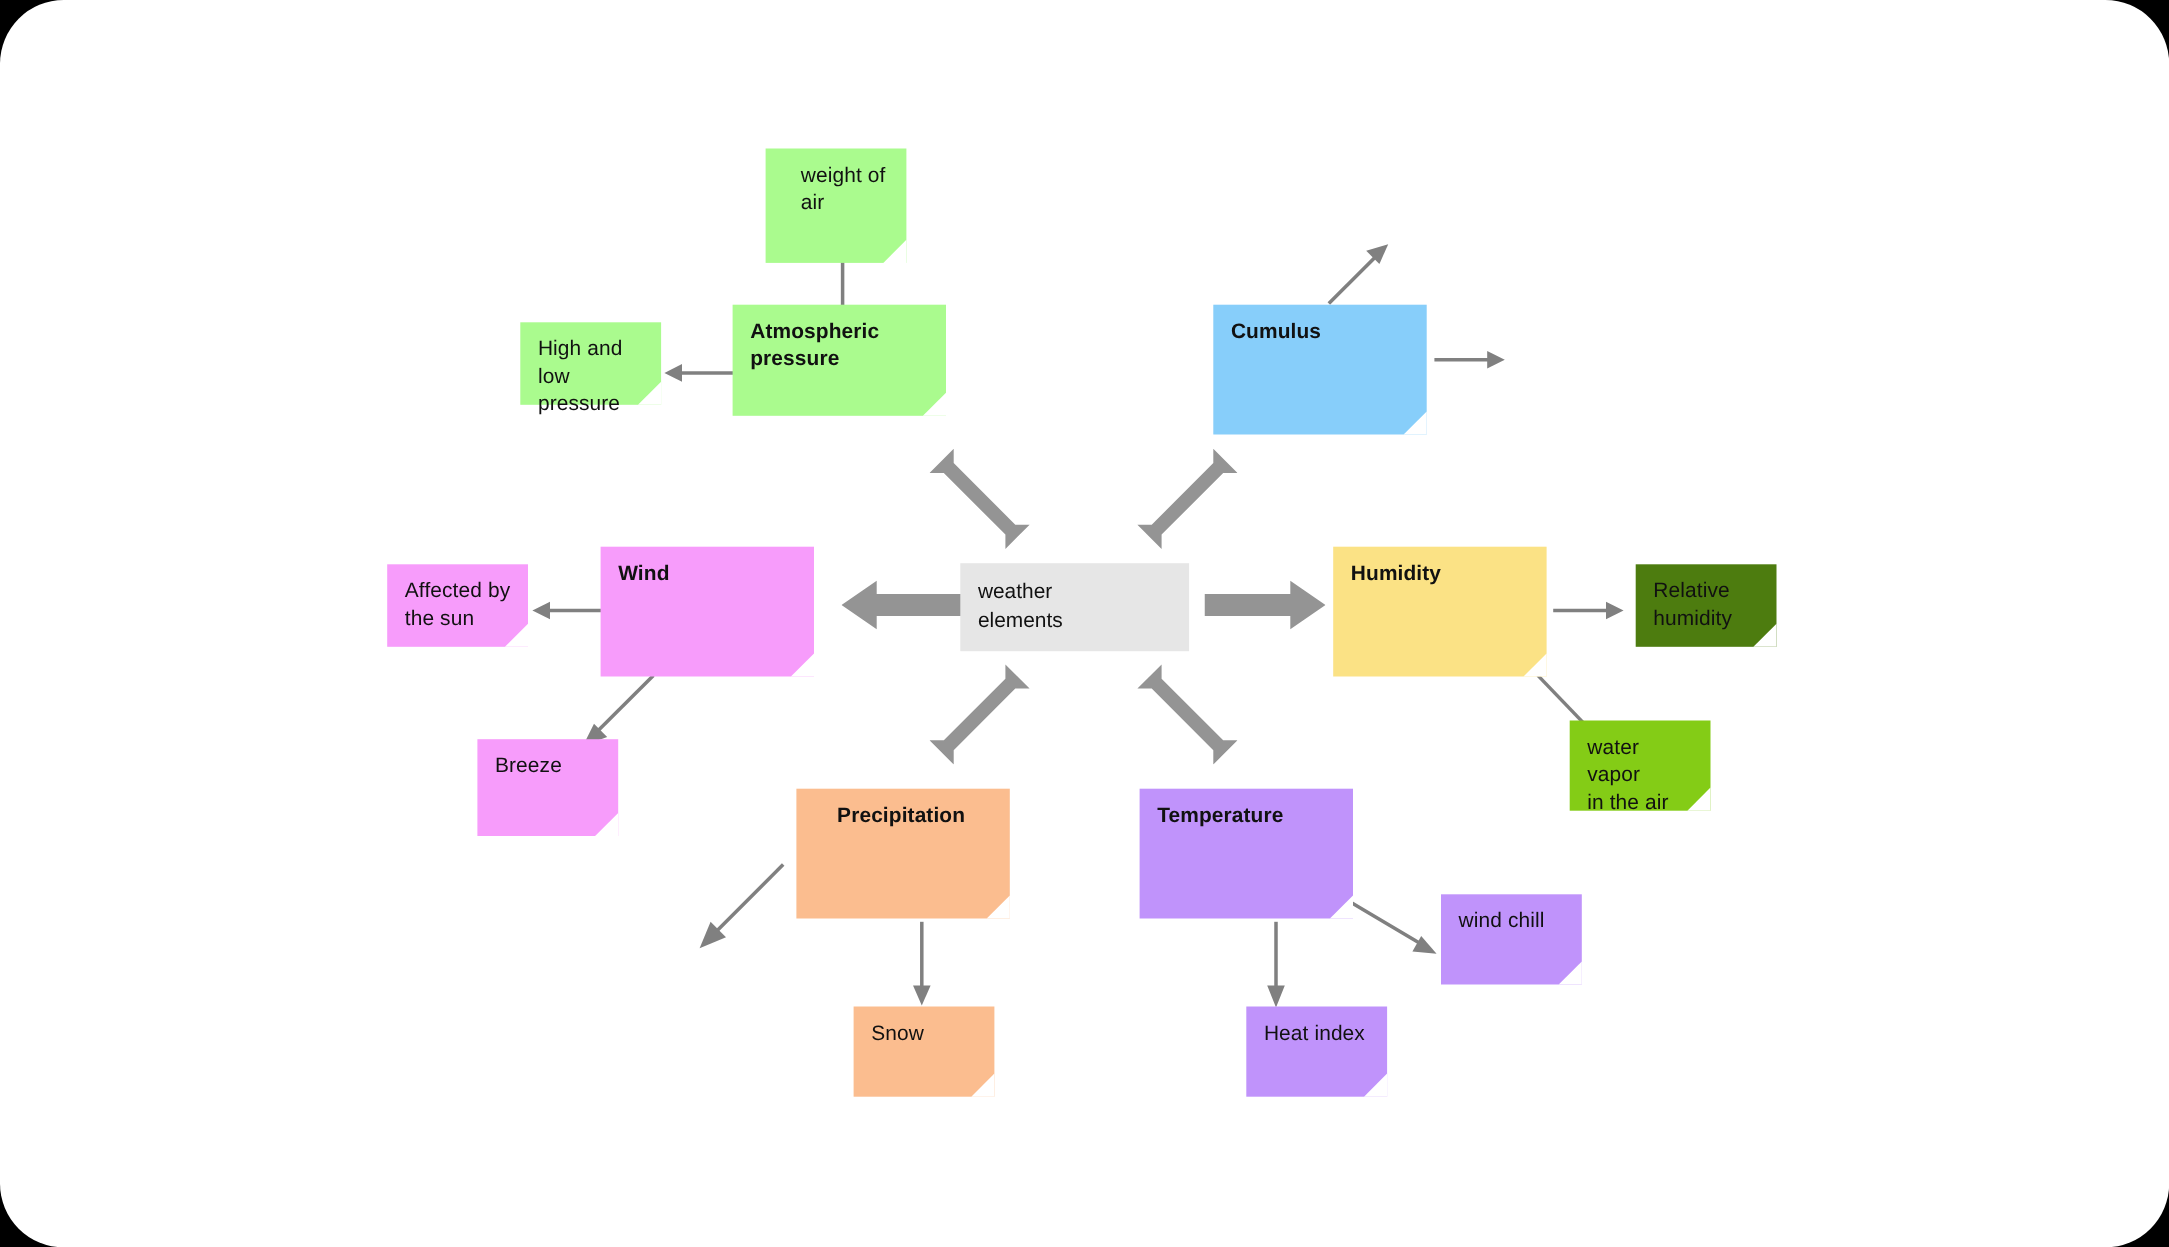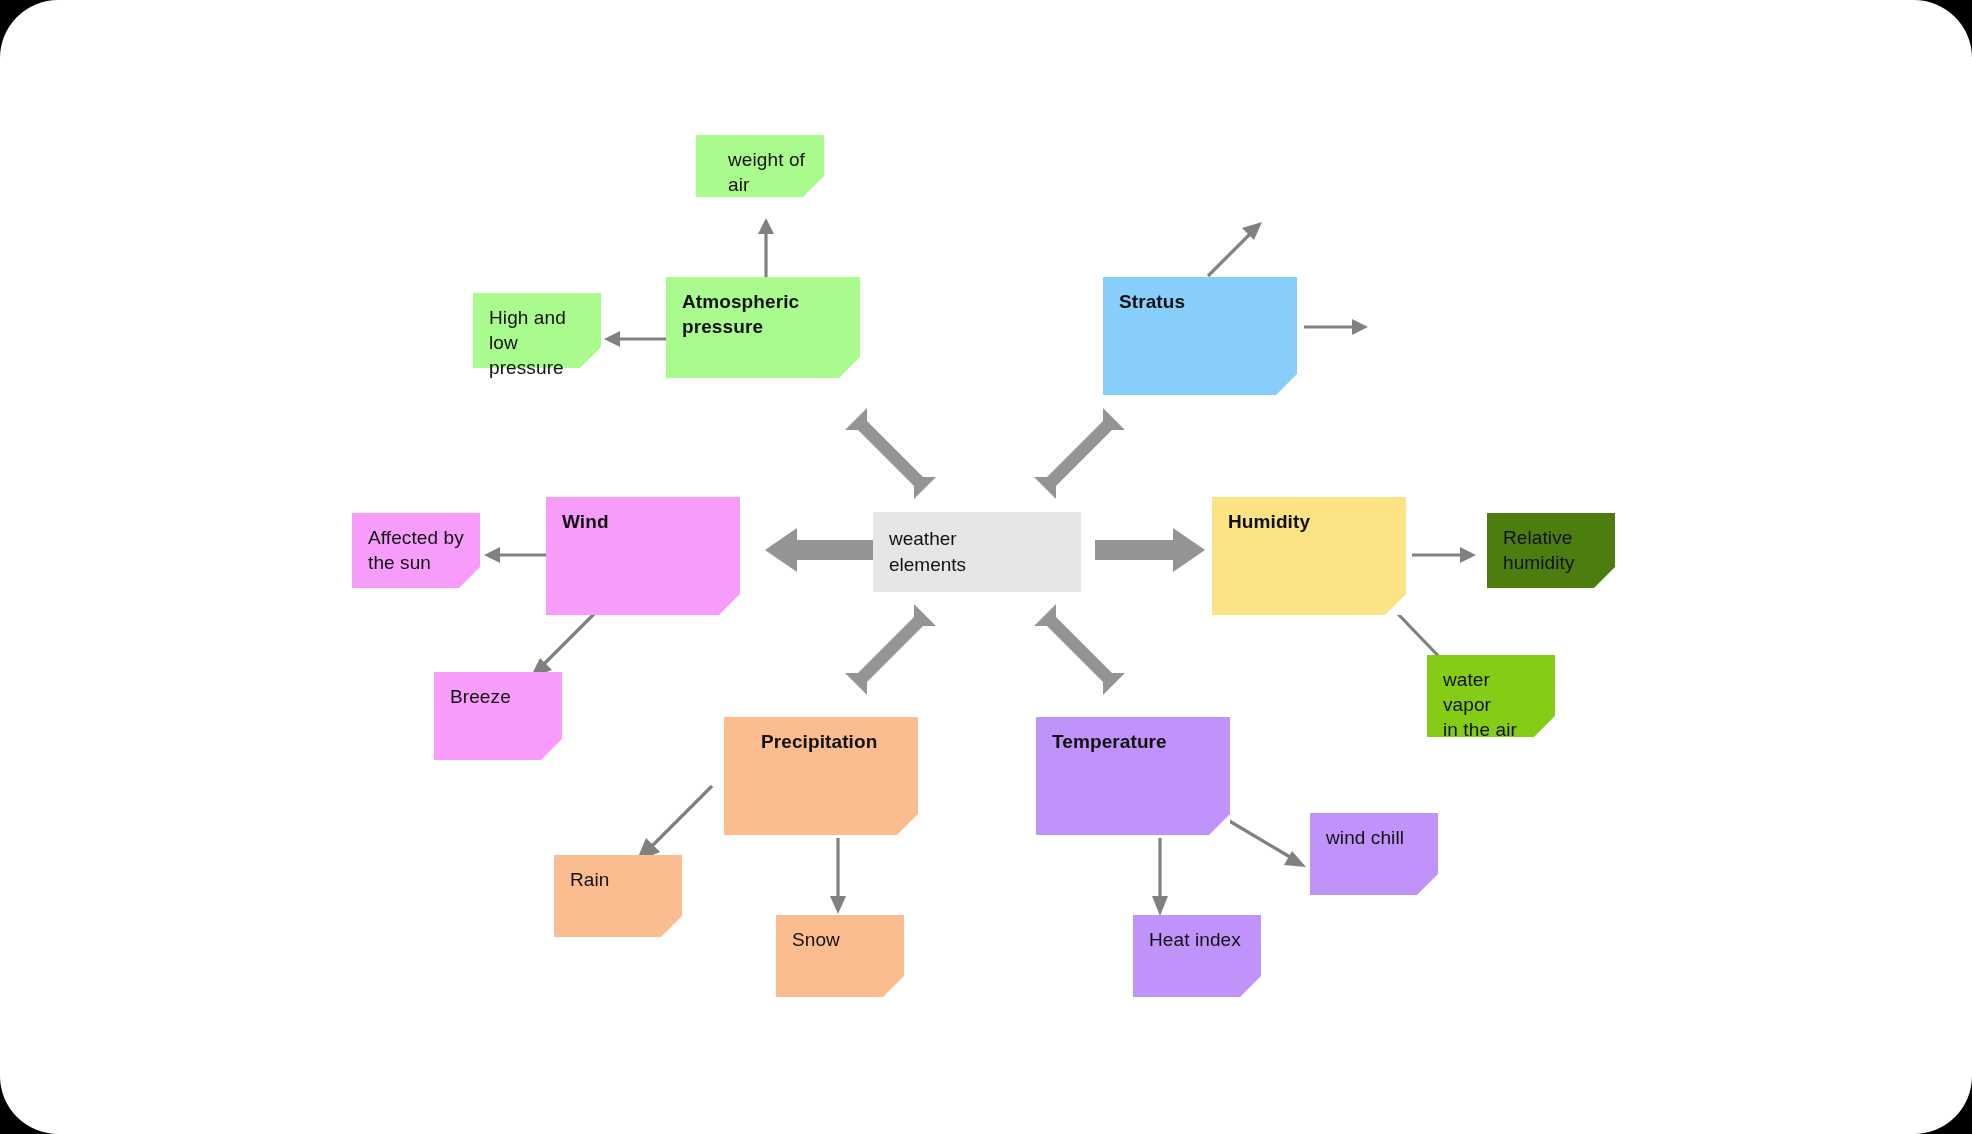--- a/index.html
+++ b/index.html
@@ -159,40 +159,39 @@
     <svg class="thinarrow" style="left:1148px; top:838px;" width="24" height="80">
       <line x1="12" y1="0" x2="12" y2="62"></line>
       <polygon points="12,78 4,58 20,58"></polygon>
     </svg>
 
     <div class="hub" style="left:873px; top:512px; width:208px; height:80px;">weather
 elements</div>
 
     <div class="note bold" style="left:666px; top:277px; width:194px; height:101px; background:#aafb8e;">Atmospheric
 pressure</div>
-    <div class="note" style="left:696px; top:135px; width:128px; height:62px; background:#aafb8e;padding-left:32px;">weight of
+    <div class="note" style="left:696px; top:135px; width:128px; height:104px; background:#aafb8e;padding-left:32px;">weight of
 air</div>
     <div class="note" style="left:473px; top:293px; width:128px; height:75px; background:#aafb8e;">High and low
 pressure</div>
 
-    <div class="note bold" style="left:1103px; top:277px; width:194px; height:118px; background:#87cefa;">Stratus</div>
+    <div class="note bold" style="left:1103px; top:277px; width:194px; height:118px; background:#87cefa;">Cumulus</div>
 
     <div class="note bold" style="left:546px; top:497px; width:194px; height:118px; background:#f79cfb;">Wind</div>
     <div class="note" style="left:352px; top:513px; width:128px; height:75px; background:#f79cfb;">Affected by
 the sun</div>
     <div class="note" style="left:434px; top:672px; width:128px; height:88px; background:#f79cfb;">Breeze</div>
 
     <div class="note bold" style="left:1212px; top:497px; width:194px; height:118px; background:#fbe285;">Humidity</div>
     <div class="note" style="left:1487px; top:513px; width:128px; height:75px; background:#4d7c0f;">Relative
 humidity</div>
     <div class="note" style="left:1427px; top:655px; width:128px; height:82px; background:#84cc16;">water vapor
 in the air</div>
 
     <div class="note bold" style="left:724px; top:717px; width:194px; height:118px; background:#fbbd8f;padding-left:37px;">Precipitation</div>
-    <div class="note" style="left:554px; top:855px; width:128px; height:82px; background:#fbbd8f;">Rain</div>
     <div class="note" style="left:776px; top:915px; width:128px; height:82px; background:#fbbd8f;">Snow</div>
 
     <div class="note bold" style="left:1036px; top:717px; width:194px; height:118px; background:#c093fb;">Temperature</div>
     <div class="note" style="left:1310px; top:813px; width:128px; height:82px; background:#c093fb;">wind chill</div>
     <div class="note" style="left:1133px; top:915px; width:128px; height:82px; background:#c093fb;">Heat index</div>
 
   </div>
 </div>
 
 </body></html>

